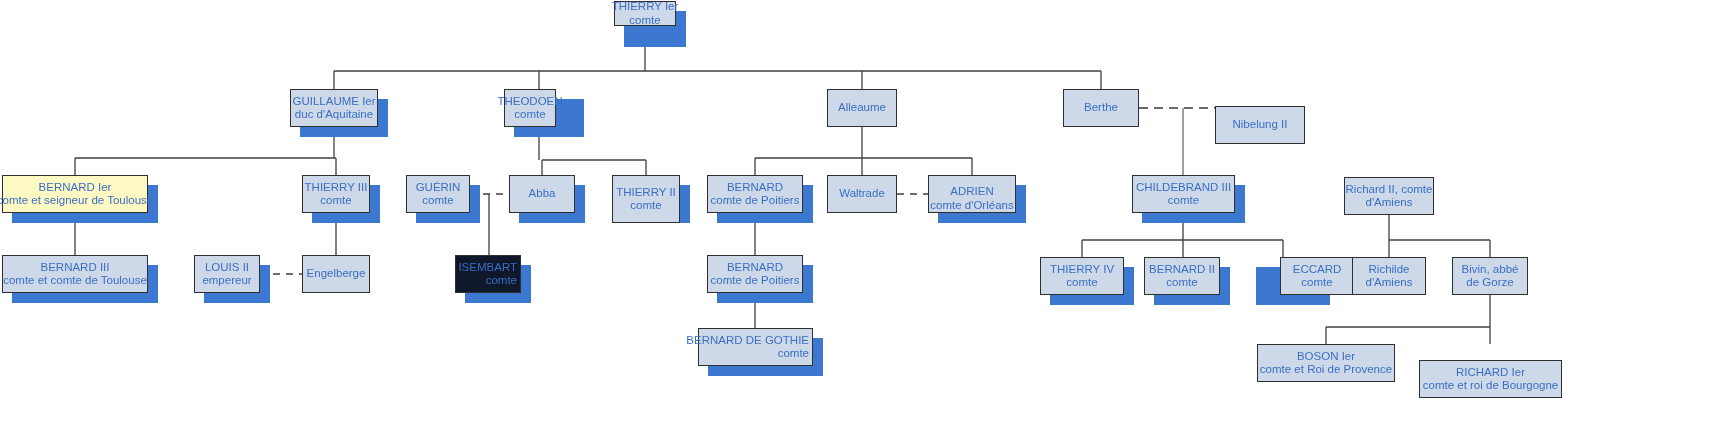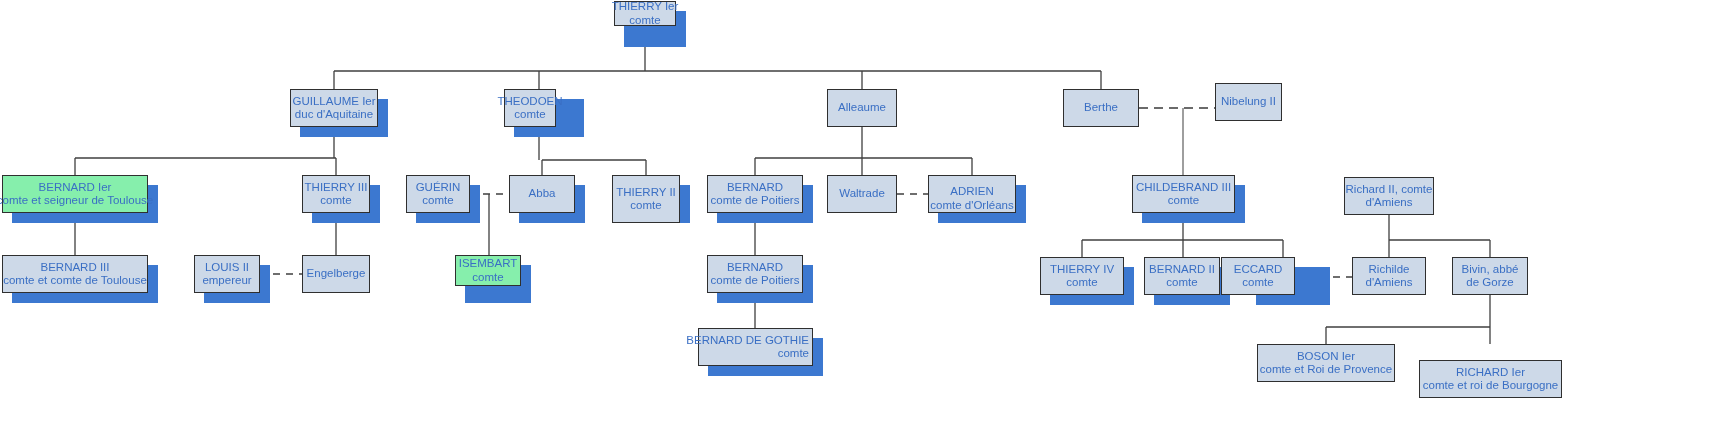--- a/index.html
+++ b/index.html
@@ -162,25 +162,25 @@
       <div class="node" style="left: 504px; top: 89px; width: 52px; height: 38px; background: rgb(205, 217, 232); border-color: rgb(47, 47, 47); color: rgb(58, 111, 196);">
         <span class="ln">THEODOEN</span>
         <span class="ln">comte</span>
       </div>
       <div class="node" style="left: 827px; top: 89px; width: 70px; height: 38px; background: rgb(205, 217, 232); border-color: rgb(47, 47, 47); color: rgb(58, 111, 196);">
         <span class="ln">Alleaume</span>
       </div>
       <div class="node" style="left: 1063px; top: 89px; width: 76px; height: 38px; background: rgb(205, 217, 232); border-color: rgb(47, 47, 47); color: rgb(58, 111, 196); justify-content: center;">
         <span class="ln">Berthe</span>
       </div>
-      <div class="node" style="left: 1215px; top: 83px; width: 67px; height: 38px; background: rgb(205, 217, 232); border-color: rgb(47, 47, 47); color: rgb(58, 111, 196);">
+      <div class="node" style="left: 1215px; top: 106px; width: 90px; height: 38px; background: rgb(205, 217, 232); border-color: rgb(47, 47, 47); color: rgb(58, 111, 196);">
         <span class="ln">Nibelung II</span>
       </div>
       <div class="shadow" style="left: 12px; top: 185px; width: 146px; height: 38px; background: rgb(60, 120, 208);"></div>
-      <div class="node" style="left: 2px; top: 175px; width: 146px; height: 38px; background: #86efac; border-color: rgb(47, 47, 47); color: rgb(58, 111, 196);">
+      <div class="node" style="left: 2px; top: 175px; width: 146px; height: 38px; background: #fef9c3; border-color: rgb(47, 47, 47); color: rgb(58, 111, 196);">
         <span class="ln">BERNARD Ier</span>
         <span class="ln">comte et seigneur de Toulouse</span>
       </div>
       <div class="shadow" style="left: 312px; top: 185px; width: 68px; height: 38px; background: rgb(60, 120, 208);"></div>
       <div class="node" style="left: 302px; top: 175px; width: 68px; height: 38px; background: rgb(205, 217, 232); border-color: rgb(47, 47, 47); color: rgb(58, 111, 196);">
         <span class="ln">THIERRY III</span>
         <span class="ln">comte</span>
       </div>
       <div class="shadow" style="left: 416px; top: 185px; width: 64px; height: 38px; background: rgb(60, 120, 208);"></div>
       <div class="node" style="left: 406px; top: 175px; width: 64px; height: 38px; background: rgb(205, 217, 232); border-color: rgb(47, 47, 47); color: rgb(58, 111, 196);">
@@ -225,41 +225,41 @@
       </div>
       <div class="shadow" style="left: 204px; top: 265px; width: 66px; height: 38px; background: rgb(60, 120, 208);"></div>
       <div class="node" style="left: 194px; top: 255px; width: 66px; height: 38px; background: rgb(205, 217, 232); border-color: rgb(47, 47, 47); color: rgb(58, 111, 196);">
         <span class="ln">LOUIS II</span>
         <span class="ln">empereur</span>
       </div>
       <div class="node" style="left: 302px; top: 255px; width: 68px; height: 38px; background: rgb(205, 217, 232); border-color: rgb(47, 47, 47); color: rgb(58, 111, 196);">
         <span class="ln">Engelberge</span>
       </div>
       <div class="shadow" style="left: 465px; top: 265px; width: 66px; height: 38px; background: rgb(60, 120, 208);"></div>
-      <div class="node" style="left: 455px; top: 255px; width: 66px; height: 31px; background: #86efac; border-color: rgb(47, 47, 47); color: rgb(58, 111, 196);">
+      <div class="node" style="left: 455px; top: 255px; width: 66px; height: 38px; background: #0f172a; border-color: rgb(47, 47, 47); color: rgb(58, 111, 196); align-items: flex-end;">
         <span class="ln">ISEMBART</span>
         <span class="ln">comte</span>
       </div>
       <div class="shadow" style="left: 717px; top: 265px; width: 96px; height: 38px; background: rgb(60, 120, 208);"></div>
       <div class="node" style="left: 707px; top: 255px; width: 96px; height: 38px; background: rgb(205, 217, 232); border-color: rgb(47, 47, 47); color: rgb(58, 111, 196);">
         <span class="ln">BERNARD</span>
         <span class="ln">comte de Poitiers</span>
       </div>
       <div class="shadow" style="left: 1050px; top: 267px; width: 84px; height: 38px; background: rgb(60, 120, 208);"></div>
       <div class="node" style="left: 1040px; top: 257px; width: 84px; height: 38px; background: rgb(205, 217, 232); border-color: rgb(47, 47, 47); color: rgb(58, 111, 196);">
         <span class="ln">THIERRY IV</span>
         <span class="ln">comte</span>
       </div>
       <div class="shadow" style="left: 1154px; top: 267px; width: 76px; height: 38px; background: rgb(60, 120, 208);"></div>
       <div class="node" style="left: 1144px; top: 257px; width: 76px; height: 38px; background: rgb(205, 217, 232); border-color: rgb(47, 47, 47); color: rgb(58, 111, 196);">
         <span class="ln">BERNARD II</span>
         <span class="ln">comte</span>
       </div>
       <div class="shadow" style="left: 1256px; top: 267px; width: 74px; height: 38px; background: rgb(60, 120, 208);"></div>
-      <div class="node" style="left: 1221px; top: 257px; width: 74px; height: 38px; background: rgb(205, 217, 232); border-color: rgb(47, 47, 47); color: rgb(58, 111, 196);">
+      <div class="node" style="left: 1280px; top: 257px; width: 74px; height: 38px; background: rgb(205, 217, 232); border-color: rgb(47, 47, 47); color: rgb(58, 111, 196);">
         <span class="ln">ECCARD</span>
         <span class="ln">comte</span>
       </div>
       <div class="node" style="left: 1352px; top: 257px; width: 74px; height: 38px; background: rgb(205, 217, 232); border-color: rgb(47, 47, 47); color: rgb(58, 111, 196);">
         <span class="ln">Richilde</span>
         <span class="ln">d'Amiens</span>
       </div>
       <div class="node" style="left: 1452px; top: 257px; width: 76px; height: 38px; background: rgb(205, 217, 232); border-color: rgb(47, 47, 47); color: rgb(58, 111, 196);">
         <span class="ln">Bivin, abbé</span>
         <span class="ln">de Gorze</span>

